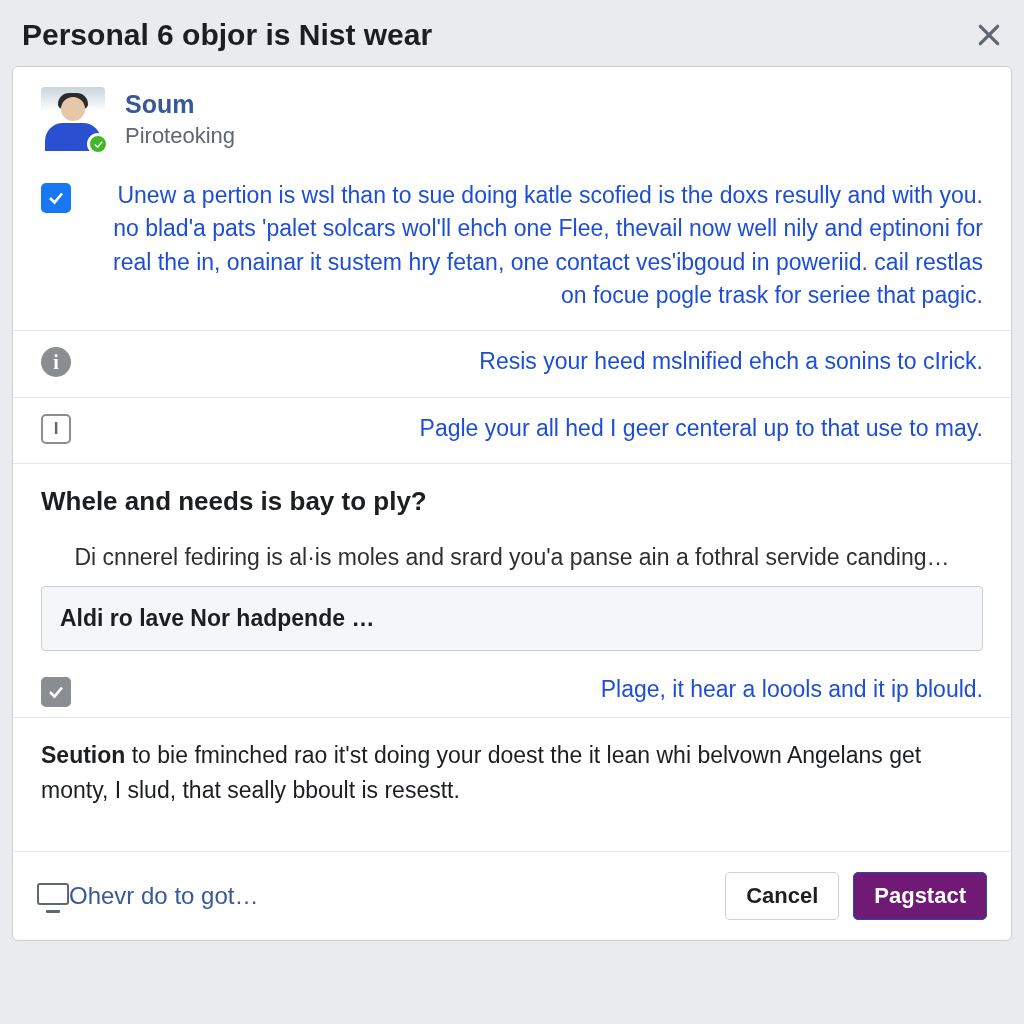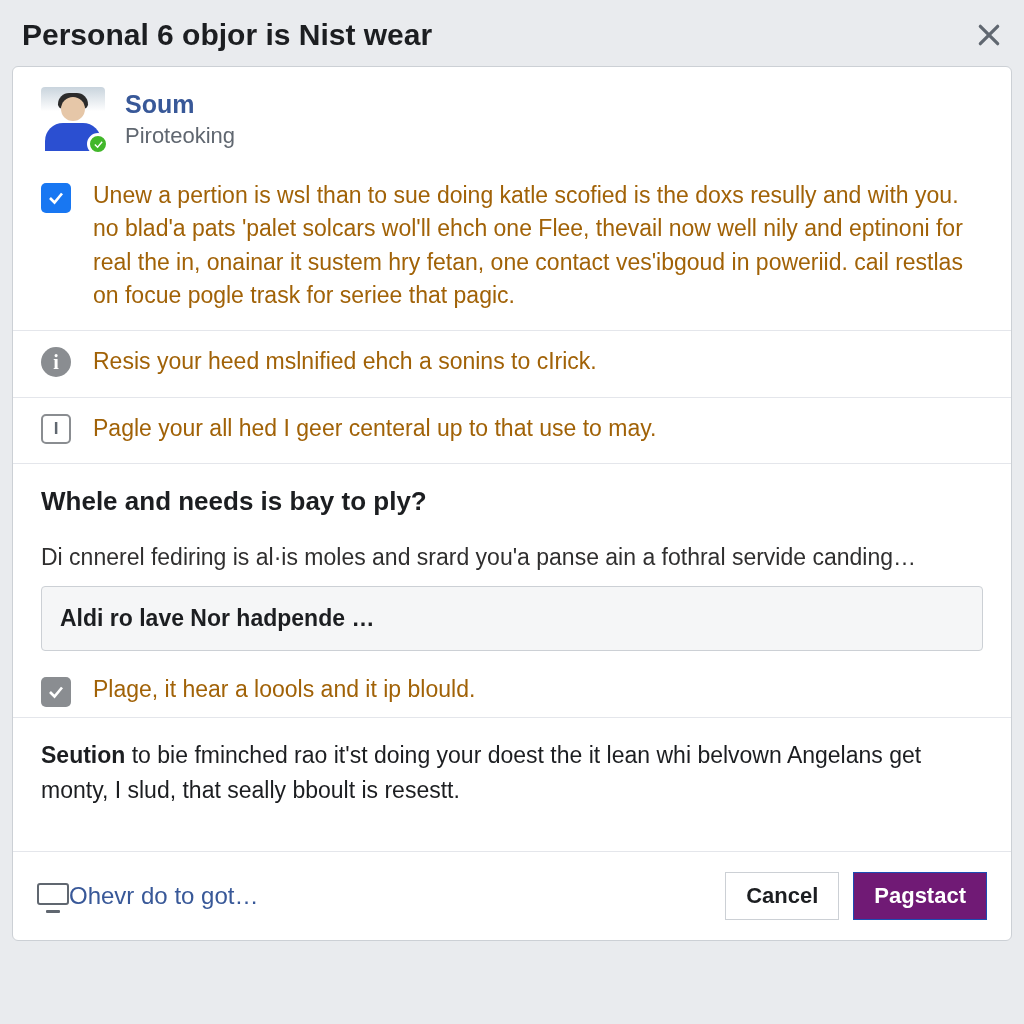--- a/index.html
+++ b/index.html
@@ -103,30 +103,30 @@
     display:flex; align-items:center; justify-content:center;
     font-weight:700; font-size:20px; font-family: Georgia, serif;
   }
   .box-icon {
     flex:0 0 30px; width:30px; height:30px; border-radius:5px;
     border:2px solid #8a8d91; background:#fff; margin-top:2px;
     display:flex; align-items:center; justify-content:center;
     color:#606770; font-weight:600; font-size:17px;
   }
   .item-text {
-    flex:1; font-size:23px; line-height:1.45; color:#a16207;
+    flex:1; font-size:23px; line-height:1.45; color:#1d4ed8;text-align:right;
   }
   .item-text.sm { font-size:23px; }
 
   .section-block { padding: 22px 28px 18px 28px; border-bottom:1px solid #e4e6eb;}
   .section-heading {
     font-size:26px; font-weight:700; color:#1c1e21; margin-bottom:24px;
   }
   .section-desc {
-    font-size:23px; line-height:1.45; color:#302f2f;
+    font-size:23px; line-height:1.45; color:#302f2f;text-align:center;
   }
 
   .input-row { padding: 0 28px 18px 28px;}
   .text-input {
     width:100%; font-size:23px; color:#6d28d9; font-weight:600;
     padding:18px 18px; border:1px solid #ccd0d5; border-radius:4px;
     background:#f5f6f7;
   }
   .text-input::placeholder { color:#1c1e21; font-weight:600; }
 
@@ -151,21 +151,21 @@
   .monitor-icon .screen {
     width:32px; height:22px; border:2.5px solid #606770; border-radius:3px;
   }
   .monitor-icon .stand {
     position:absolute; bottom:-4px; left:50%; transform:translateX(-50%);
     width:14px; height:3px; background:#606770; border-radius:1px;
   }
   .footer-right { display:flex; gap:14px; }
   .btn {
     font-size:22px; font-weight:600;
-    padding:10px 20px; border-radius:0; cursor:pointer;
+    padding:10px 20px; border-radius:5px; cursor:pointer;
     border:1px solid #ccd0d5; background:#fff; color:#1c1e21;
   }
   .btn.primary {
     background:#701a75; color:#fff; border-color:#1b4db3;
   }
 </style>
 </head>
 <body>
 
 <div class="dialog">

